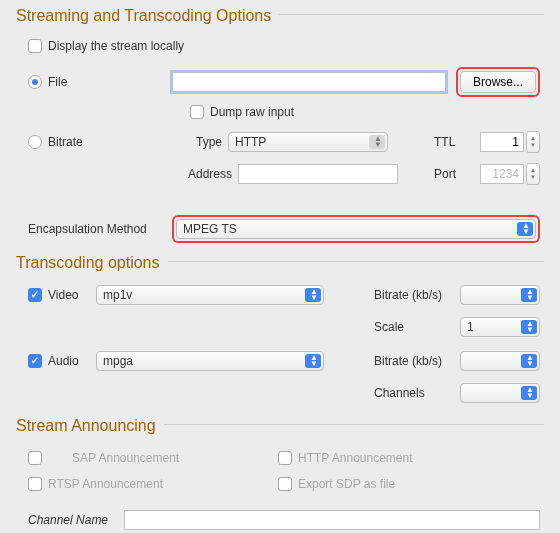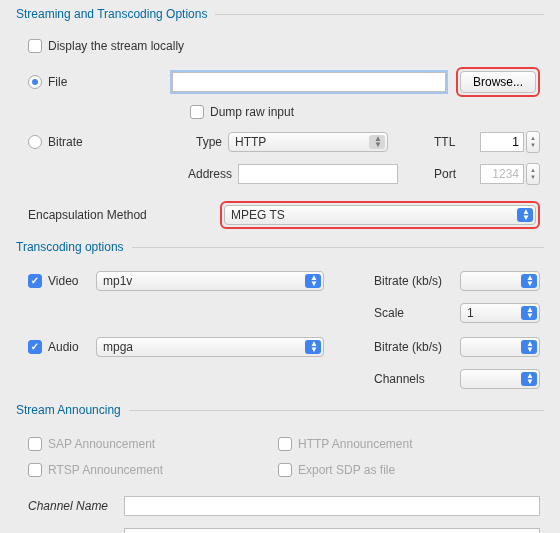--- a/index.html
+++ b/index.html
@@ -21,22 +21,22 @@
     border-top: 1px solid #cfcfcf;
     margin-top: 12px;
     padding: 14px 4px 6px 4px;
   }
   .group .legend {
     position: absolute;
     top: -8px;
     left: 0;
     background: #ececec;
     padding-right: 8px;
-    color: #0369a1;
-    font-size: 12px;
+    color: #a16207;
+    font-size: 16px;
   }
   
   .row {
     display: flex;
     align-items: center;
     min-height: 26px;
   }
   .indent-0 { padding-left: 8px; }
   .sub-label { width: 60px; text-align: right; padding-right: 6px; }
   .flex { flex: 1; }
@@ -195,21 +195,21 @@
       <input type="text" class="textfield" style="width: 160px;" value="">
       <span class="flex"></span>
       <span class="right-label" style="width:40px;">Port</span>
       <input type="text" class="textfield" style="width: 44px; text-align: right;" placeholder="1234">
       <div class="spinner">
           <div>▲</div>
           <div>▼</div>
         </div>
     </div>
 
-    <div class="row indent-0" style="margin-top:14px;gap:48px;">
+    <div class="row indent-0" style="margin-top:28px;">
       <span style="width:144px;">Encapsulation Method</span>
       <span class="highlight-red" style="flex:1;">
         <div class="combo blue-caret" style="width:100%;">
           <span class="val">MPEG TS</span>
           <span class="caret-icon">▲<br>▼</span>
         </div>
       </span>
     </div>
   </div>
 
@@ -262,21 +262,21 @@
         <span class="val"></span>
         <span class="caret-icon">▲<br>▼</span>
       </div>
     </div>
   </div>
 
   <div class="group">
     <span class="legend">Stream Announcing</span>
 
     <div class="row indent-0 disabled" style="margin-top:6px;">
-      <div style="display:flex;align-items:center;width:250px;">
+      <div style="display:flex;align-items:center;width:250px;gap:24px;">
         <span class="check"></span>
         <span>SAP Announcement</span>
       </div>
       <div style="display:flex;align-items:center;">
         <span class="check"></span>
         <span>HTTP Announcement</span>
       </div>
     </div>
     <div class="row indent-0 disabled">
       <div style="display:flex;align-items:center;width:250px;">

